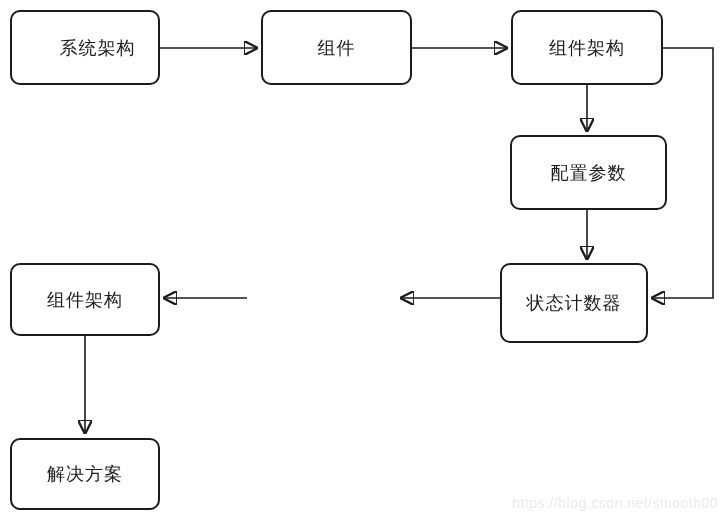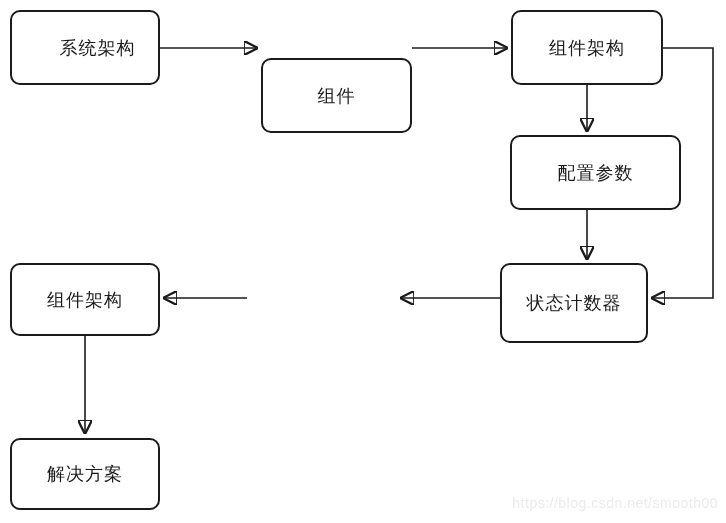--- a/index.html
+++ b/index.html
@@ -47,25 +47,25 @@
     <path d="M587,85 L587,130" marker-end="url(#arrow)"></path>
     <path d="M587,210 L587,258" marker-end="url(#arrow)"></path>
     <path d="M663,48 L713,48 L713,298 L653,298" marker-end="url(#arrow)"></path>
     <path d="M500,298 L402,298" marker-end="url(#arrow)"></path>
     <path d="M247,298 L165,298" marker-end="url(#arrow)"></path>
     <path d="M85,336 L85,432" marker-end="url(#arrow)"></path>
   </svg>
 
   <div class="node" style="left:10px;top:10px;width:150px;height:75px;padding-left:25px;">系统架构</div>
 
-  <div class="node" style="left:261px;top:10px;width:151px;height:75px;margin-top:48px;">组件</div>
+  <div class="node" style="left:261px;top:10px;width:151px;height:75px;">组件</div>
 
   <div class="node" style="left:511px;top:10px;width:152px;height:75px;">组件架构</div>
 
-  <div class="node" style="left:510px;top:135px;width:171px;height:75px;">配置参数</div>
+  <div class="node" style="left:510px;top:135px;width:157px;height:75px;">配置参数</div>
 
   <div class="node" style="left:500px;top:263px;width:148px;height:80px;">状态计数器</div>
 
 
   <div class="node" style="left:10px;top:263px;width:150px;height:73px;">组件架构</div>
 
   <div class="node" style="left:10px;top:438px;width:150px;height:72px;">解决方案</div>
 
   <div class="watermark">https://blog.csdn.net/smooth00</div>
 

